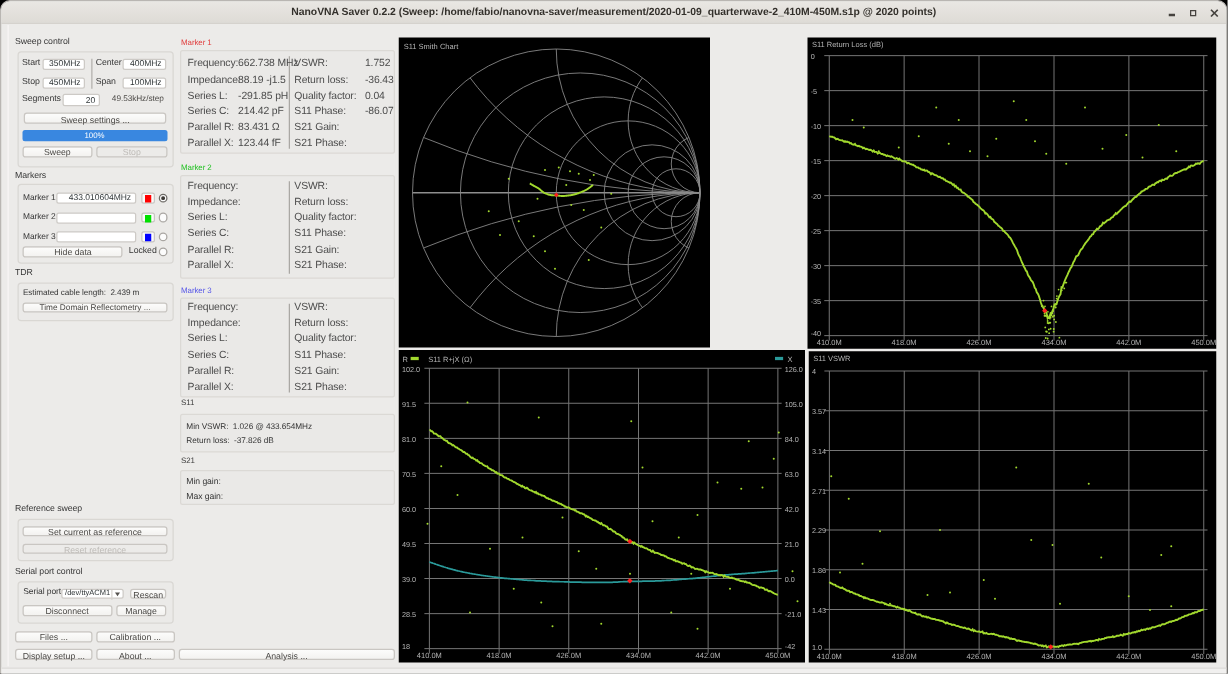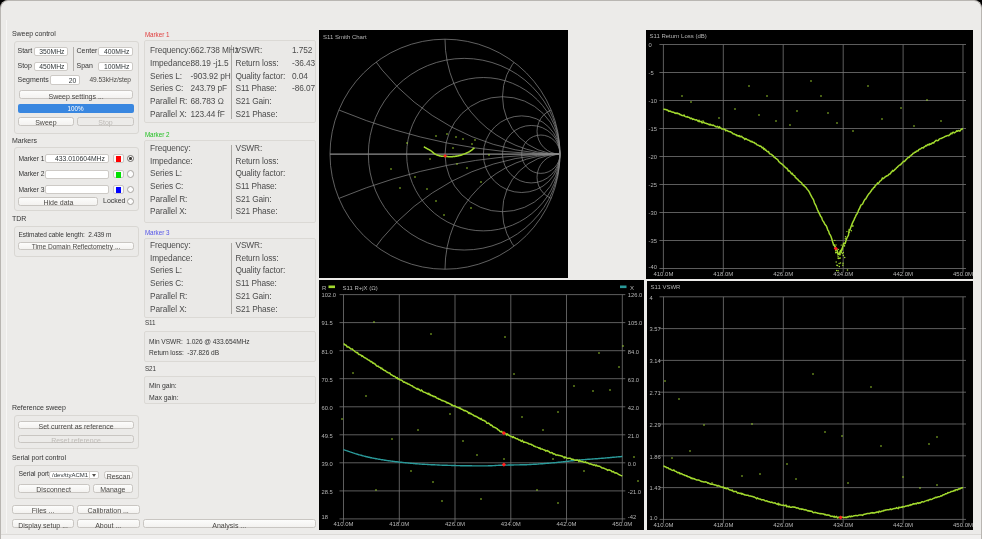--- a/index.html
+++ b/index.html
@@ -10,20 +10,28 @@
 .gb{position:absolute;border:1px solid #d9d7d3;border-radius:3px;background:#ebeae8}
 .btn{position:absolute;background:linear-gradient(#fcfcfb,#f3f2f0);border:1px solid #c9c6c2;border-radius:2.5px;font-size:7px;color:#4a4845;text-align:center;line-height:1}
 .btn.dis{color:#bdbab6;background:#ecebe9}
 .inp{position:absolute;background:#fff;border:1px solid #cdcac6;border-radius:2px;font-size:6.8px;color:#2e3436;text-align:right;line-height:1}
 .mbox{position:absolute;border:1px solid #dbd9d5;border-radius:2px;background:#eae9e7}
 .mlab{position:absolute;font-size:8.3px;color:#4c4c4c;white-space:nowrap;letter-spacing:-0.1px}
 .radio{position:absolute;width:7.3px;height:7.3px;border:1px solid #a5a29e;border-radius:50%;background:#fcfcfc}
 
 </style></head><body>
 <div class="win">
+<div class="tb">
+      <div class="t">NanoVNA Saver 0.2.2 (Sweep: /home/fabio/nanovna-saver/measurement/2020-01-09_quarterwave-2_410M-450M.s1p @ 2020 points)</div>
+<div style="position:absolute;right:41.5px;top:10.4px;width:4.2px;height:1.6px;background:#45423e"></div>
+<div style="position:absolute;right:24.5px;top:7px;width:4.6px;height:5.4px;border:1.3px solid #45423e"></div>
+<svg style="position:absolute;right:6px;top:6px" width="7" height="7">
+        <path d="M0.8 0.8 L6.2 6.2 M6.2 0.8 L0.8 6.2" stroke="#45423e" stroke-width="1.4"></path>
+      </svg>
+</div>
 <div style="position:absolute;left:4.6px;top:19px;width:1.2px;height:513px;background:#f7f6f5"></div>
 <div class="lab" style="left:11px;top:28.9px;font-size:7px;color:#363636;font-weight:normal">Sweep control</div>
 <div class="gb" style="left:12.5px;top:39.8px;width:125.8px;height:92.8px"></div>
 <div class="lab" style="left:16.6px;top:46.0px;font-size:7px;color:#363636;font-weight:normal">Start</div>
 <div class="inp" style="left:33.2px;top:45.6px;width:34.3px;height:9.5px;padding:1.4px 3px 0 0;font-size:6.8px">350MHz</div>
 <div style="position:absolute;left:71.7px;top:45.6px;width:1.6px;height:24.5px;background:#b3b0ac"></div>
 <div class="lab" style="left:75.6px;top:46.0px;font-size:7px;color:#363636;font-weight:normal">Center</div>
 <div class="inp" style="left:97.2px;top:45.6px;width:35.1px;height:9.5px;padding:1.4px 3px 0 0;font-size:6.8px">400MHz</div>
 <div class="lab" style="left:16.6px;top:60.9px;font-size:7px;color:#363636;font-weight:normal">Stop</div>
 <div class="inp" style="left:33.2px;top:60.5px;width:34.3px;height:9.5px;padding:1.4px 3px 0 0;font-size:6.8px">450MHz</div>
@@ -85,29 +93,29 @@
       <div style="position:absolute;left:86px;top:4px;width:1.2px;height:74px;background:#aaa8a4"></div>
       <div class="mlab" style="left:5.4px;top:4.4px">Frequency:</div>
       <div class="mlab" style="left:45.8px;top:4.4px">662.738 MHz</div>
       <div class="mlab" style="left:90.8px;top:4.4px">VSWR:</div>
       <div class="mlab" style="left:147.3px;top:4.4px">1.752</div>
       <div class="mlab" style="left:5.4px;top:17.1px">Impedance:</div>
       <div class="mlab" style="left:45.8px;top:17.1px">88.19 -j1.5</div>
       <div class="mlab" style="left:90.8px;top:17.1px">Return loss:</div>
       <div class="mlab" style="left:147.3px;top:17.1px">-36.430 dB</div>
       <div class="mlab" style="left:5.4px;top:29.8px">Series L:</div>
-      <div class="mlab" style="left:45.8px;top:29.8px">-903.92 pH</div>
+      <div class="mlab" style="left:45.8px;top:29.8px">-291.85 pH</div>
       <div class="mlab" style="left:90.8px;top:29.8px">Quality factor:</div>
       <div class="mlab" style="left:147.3px;top:29.8px">0.04</div>
       <div class="mlab" style="left:5.4px;top:42.5px">Series C:</div>
-      <div class="mlab" style="left:45.8px;top:42.5px">243.79 pF</div>
+      <div class="mlab" style="left:45.8px;top:42.5px">214.42 pF</div>
       <div class="mlab" style="left:90.8px;top:42.5px">S11 Phase:</div>
       <div class="mlab" style="left:147.3px;top:42.5px">-86.07°</div>
       <div class="mlab" style="left:5.4px;top:55.2px">Parallel R:</div>
-      <div class="mlab" style="left:45.8px;top:55.2px">68.783 Ω</div>
+      <div class="mlab" style="left:45.8px;top:55.2px">83.431 Ω</div>
       <div class="mlab" style="left:90.8px;top:55.2px">S21 Gain:</div>
       <div class="mlab" style="left:5.4px;top:67.9px">Parallel X:</div>
       <div class="mlab" style="left:45.8px;top:67.9px">123.44 fF</div>
       <div class="mlab" style="left:90.8px;top:67.9px">S21 Phase:</div>
     </div>
 <div class="lab" style="left:143.9px;top:130.1px;font-size:6.3px;color:#22c022">Marker 2</div>
     <div class="mbox" style="left:142.7px;top:138.8px;width:172.6px;height:83.3px;overflow:hidden">
       <div style="position:absolute;left:86px;top:4px;width:1.2px;height:74px;background:#aaa8a4"></div>
       <div class="mlab" style="left:5.4px;top:2.2px">Frequency:</div>
       <div class="mlab" style="left:90.8px;top:2.2px">VSWR:</div>

